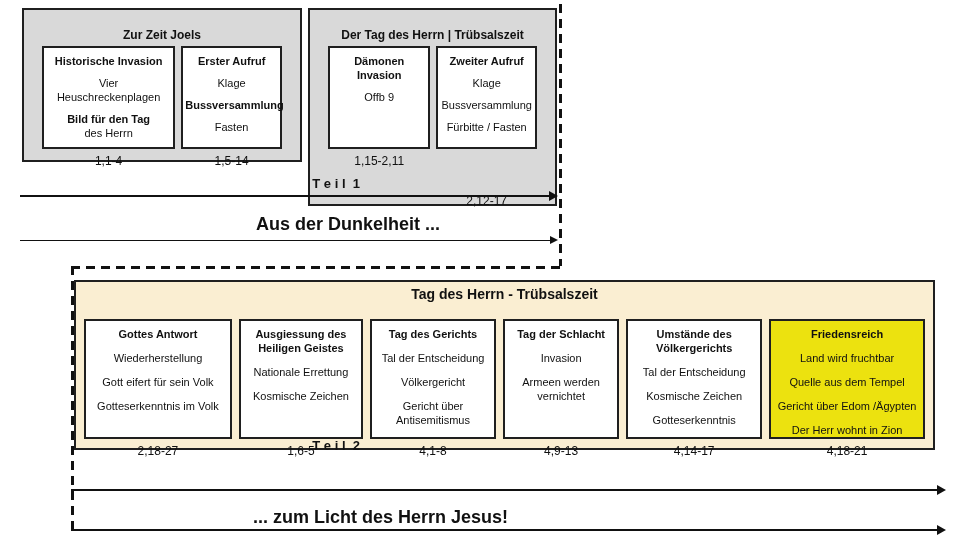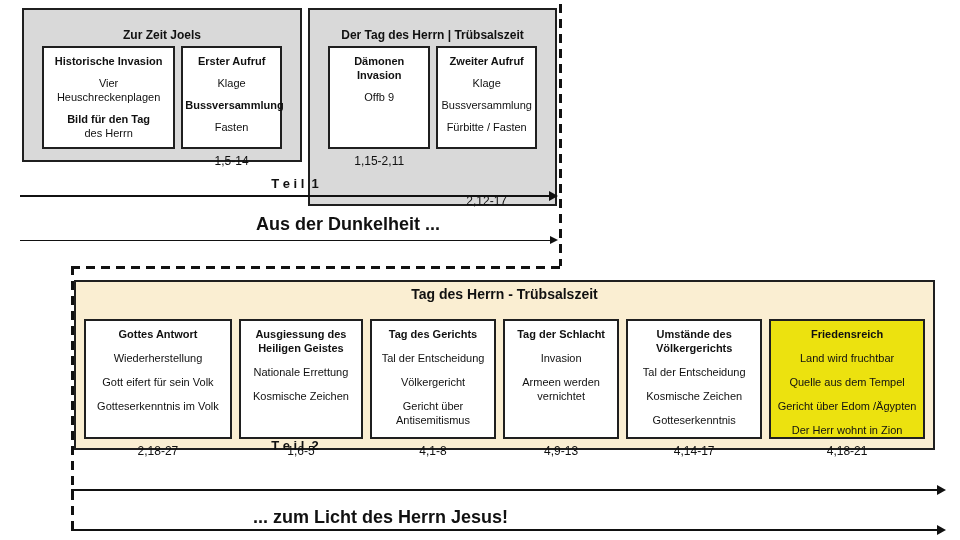--- a/index.html
+++ b/index.html
@@ -61,40 +61,41 @@
     content:""; position:absolute; right:-8px; top:-4px; width:0; height:0;
     border-left:9px solid #111; border-top:5px solid transparent;
     border-bottom:5px solid transparent;
   }
   .arrow.thin::after{
     top:-4px; border-left:8px solid #111;
     border-top:4px solid transparent; border-bottom:4px solid transparent;
   }
   
   .lbl{
-    position:absolute; font-weight:bold; text-align:center; white-space:pre;
+    position:absolute; font-weight:bold; text-align:right; white-space:pre;
   }
   .lbl.part{font-size:13px;}
   .lbl.sub{font-size:18px;}
 </style>
 </head>
 <body>
 
 <div class="canvas">
 
   <section class="graybox" style="left:22px; top:8px; width:280px; height:154px;">
     <div class="sec-title">Zur Zeit Joels</div>
     <div class="cardrow">
       <div class="colwrap" style="flex:152 0 0;">
         <div class="card">
           <p class="t">Historische Invasion</p>
           <p>Vier Heuschreckenplagen</p>
           <p class="b tight">Bild für den Tag</p>
           <p>des Herrn</p>
         </div>
+        <div class="ref">1,1-4</div>
       </div>
       <div class="colwrap" style="flex:115 0 0;">
         <div class="card">
           <p class="t">Erster Aufruf</p>
           <p>Klage</p>
           <p class="b">Bussversammlung</p>
           <p>Fasten</p>
         </div>
         <div class="ref">1,5-14</div>
       </div>

